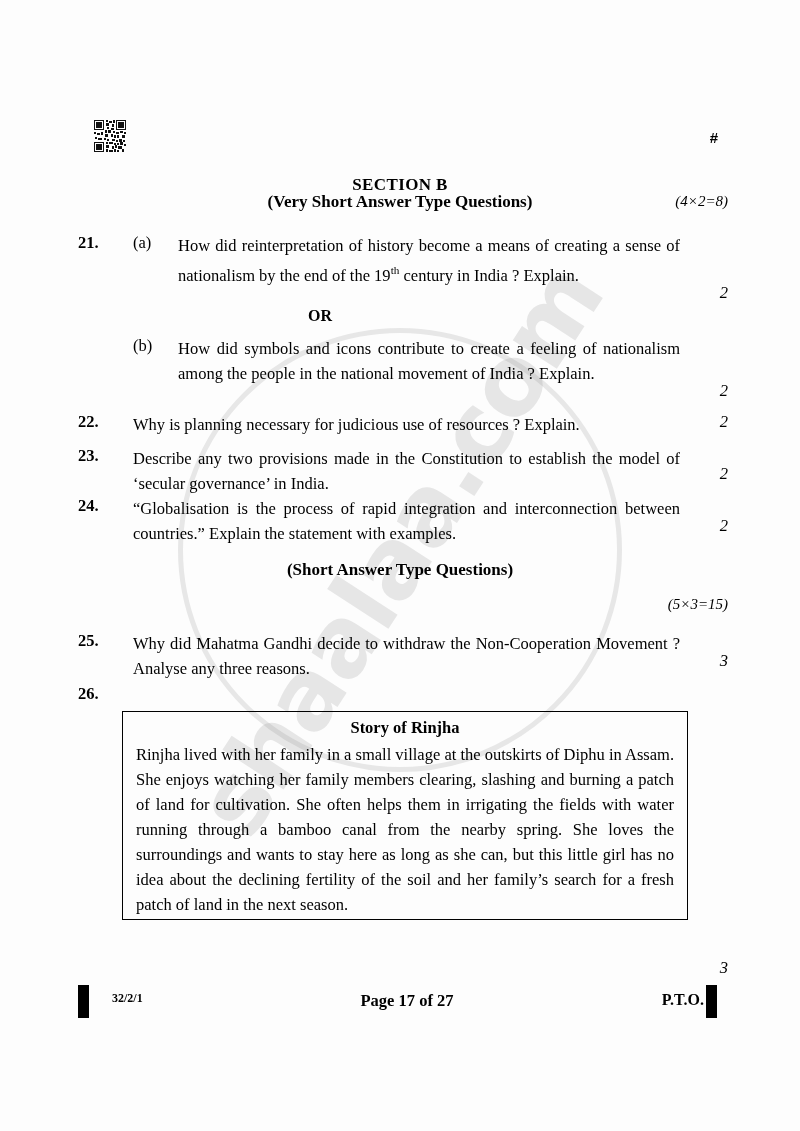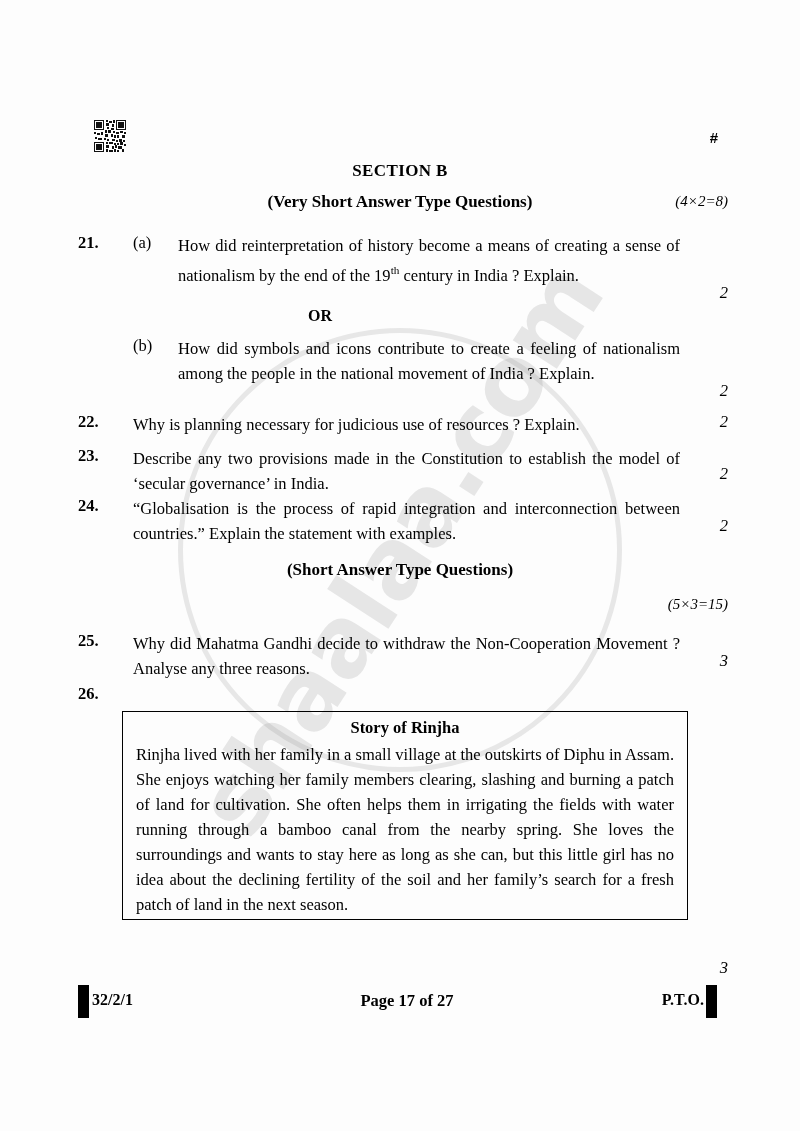--- a/index.html
+++ b/index.html
@@ -77,20 +77,21 @@
 
   
   .section-head {
     position: absolute;
     left: 0;
     width: 800px;
     text-align: center;
     font-weight: bold;
     font-size: 17px;
     letter-spacing: 0.4px;
+    margin-top: 14px;
   }
   .section-sub {
     position: absolute;
     left: 0;
     width: 800px;
     text-align: center;
     font-weight: bold;
     font-size: 17px;
   }
   .marks-head {
@@ -178,24 +179,24 @@
     position: absolute;
     top: 0;
     width: 11px;
     height: 33px;
     background: #000;
   }
   .bar.left { left: 78px; }
   .bar.right { left: 706px; }
   .footer-code {
     position: absolute;
-    left: 92px;
+    left: 112px;
     top: 6px;
     font-weight: bold;
-    font-size: 16px;
+    font-size: 12px;
   }
   .footer-page {
     position: absolute;
     left: 0;
     width: 800px;
     text-align: center;
     top: 6px;
     font-weight: bold;
     font-size: 16.5px;
     padding-left: 7px;

